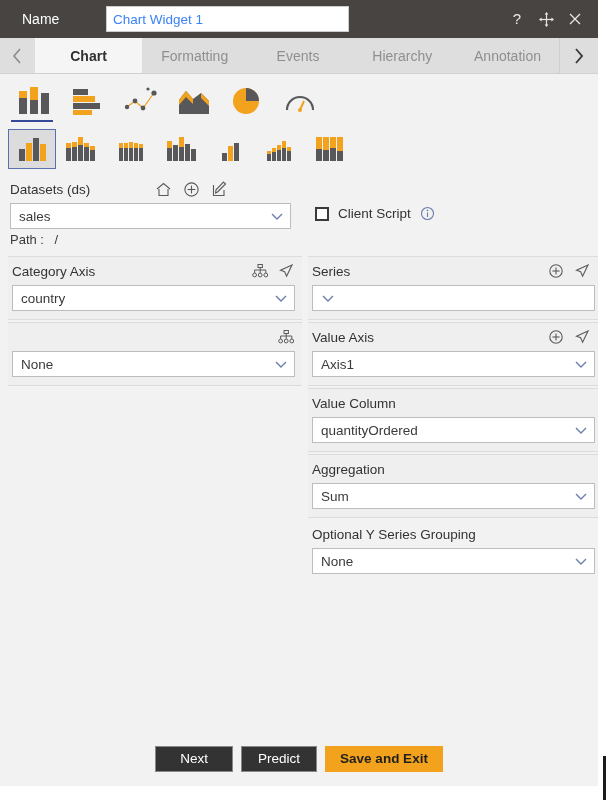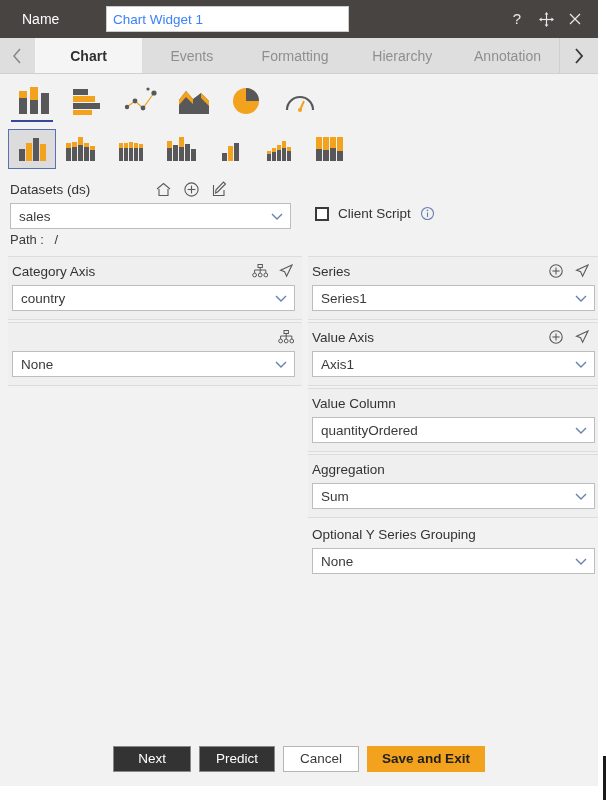--- a/index.html
+++ b/index.html
@@ -352,22 +352,22 @@
   </div>
 
   <div class="tabbar">
     <div class="tab-arrow left">
       <svg width="14" height="20" viewBox="0 0 14 20" fill="none" stroke="#8a8a8a" stroke-width="1.6">
         <polyline points="9,3 3,10 9,17"></polyline>
       </svg>
     </div>
     <div class="tabs">
       <div class="tab t-chart active">Chart</div>
+      <div class="tab t-formatting">Formatting</div>
       <div class="tab t-events">Events</div>
-      <div class="tab t-formatting">Formatting</div>
       <div class="tab t-hierarchy">Hierarchy</div>
       <div class="tab t-annotation">Annotation</div>
     </div>
     <div class="tab-arrow right">
       <svg width="14" height="20" viewBox="0 0 14 20" fill="none" stroke="#3b3b3b" stroke-width="1.9">
         <polyline points="4,3 10,10 4,17"></polyline>
       </svg>
     </div>
   </div>
 
@@ -662,21 +662,20 @@
               </span>
               <span class="ico">
                 <svg width="16" height="16" viewBox="0 0 16 16" fill="none" stroke="#5a5a5a" stroke-width="1.1">
                   <path d="M14 2 L2.5 7.2 L6.6 8.8 L8.6 13.2 Z"></path>
                 </svg>
               </span>
             </span>
           </div>
           <div class="fbody">
             <div class="select f-select-r">
-              <span class="val">Series1</span>
               <span class="chev">
                 <svg width="14" height="14" viewBox="0 0 14 14" fill="none" stroke="#6b7fae" stroke-width="1.4">
                   <polyline points="2,5 7,10 12,5"></polyline>
                 </svg>
               </span>
             </div>
           </div>
         </div>
 
         <div class="fgroup">
@@ -758,19 +757,18 @@
         </div>
 
       </div>
     </div>
 
   </div>
 
   <div class="footer">
     <button class="btn dark next">Next</button>
     <button class="btn dark">Predict</button>
-    <button class="btn light">Cancel</button>
     <button class="btn accent save">Save and Exit</button>
   </div>
 
 </div>
 
 <div class="edge-bar"></div>
 
 </body></html>

